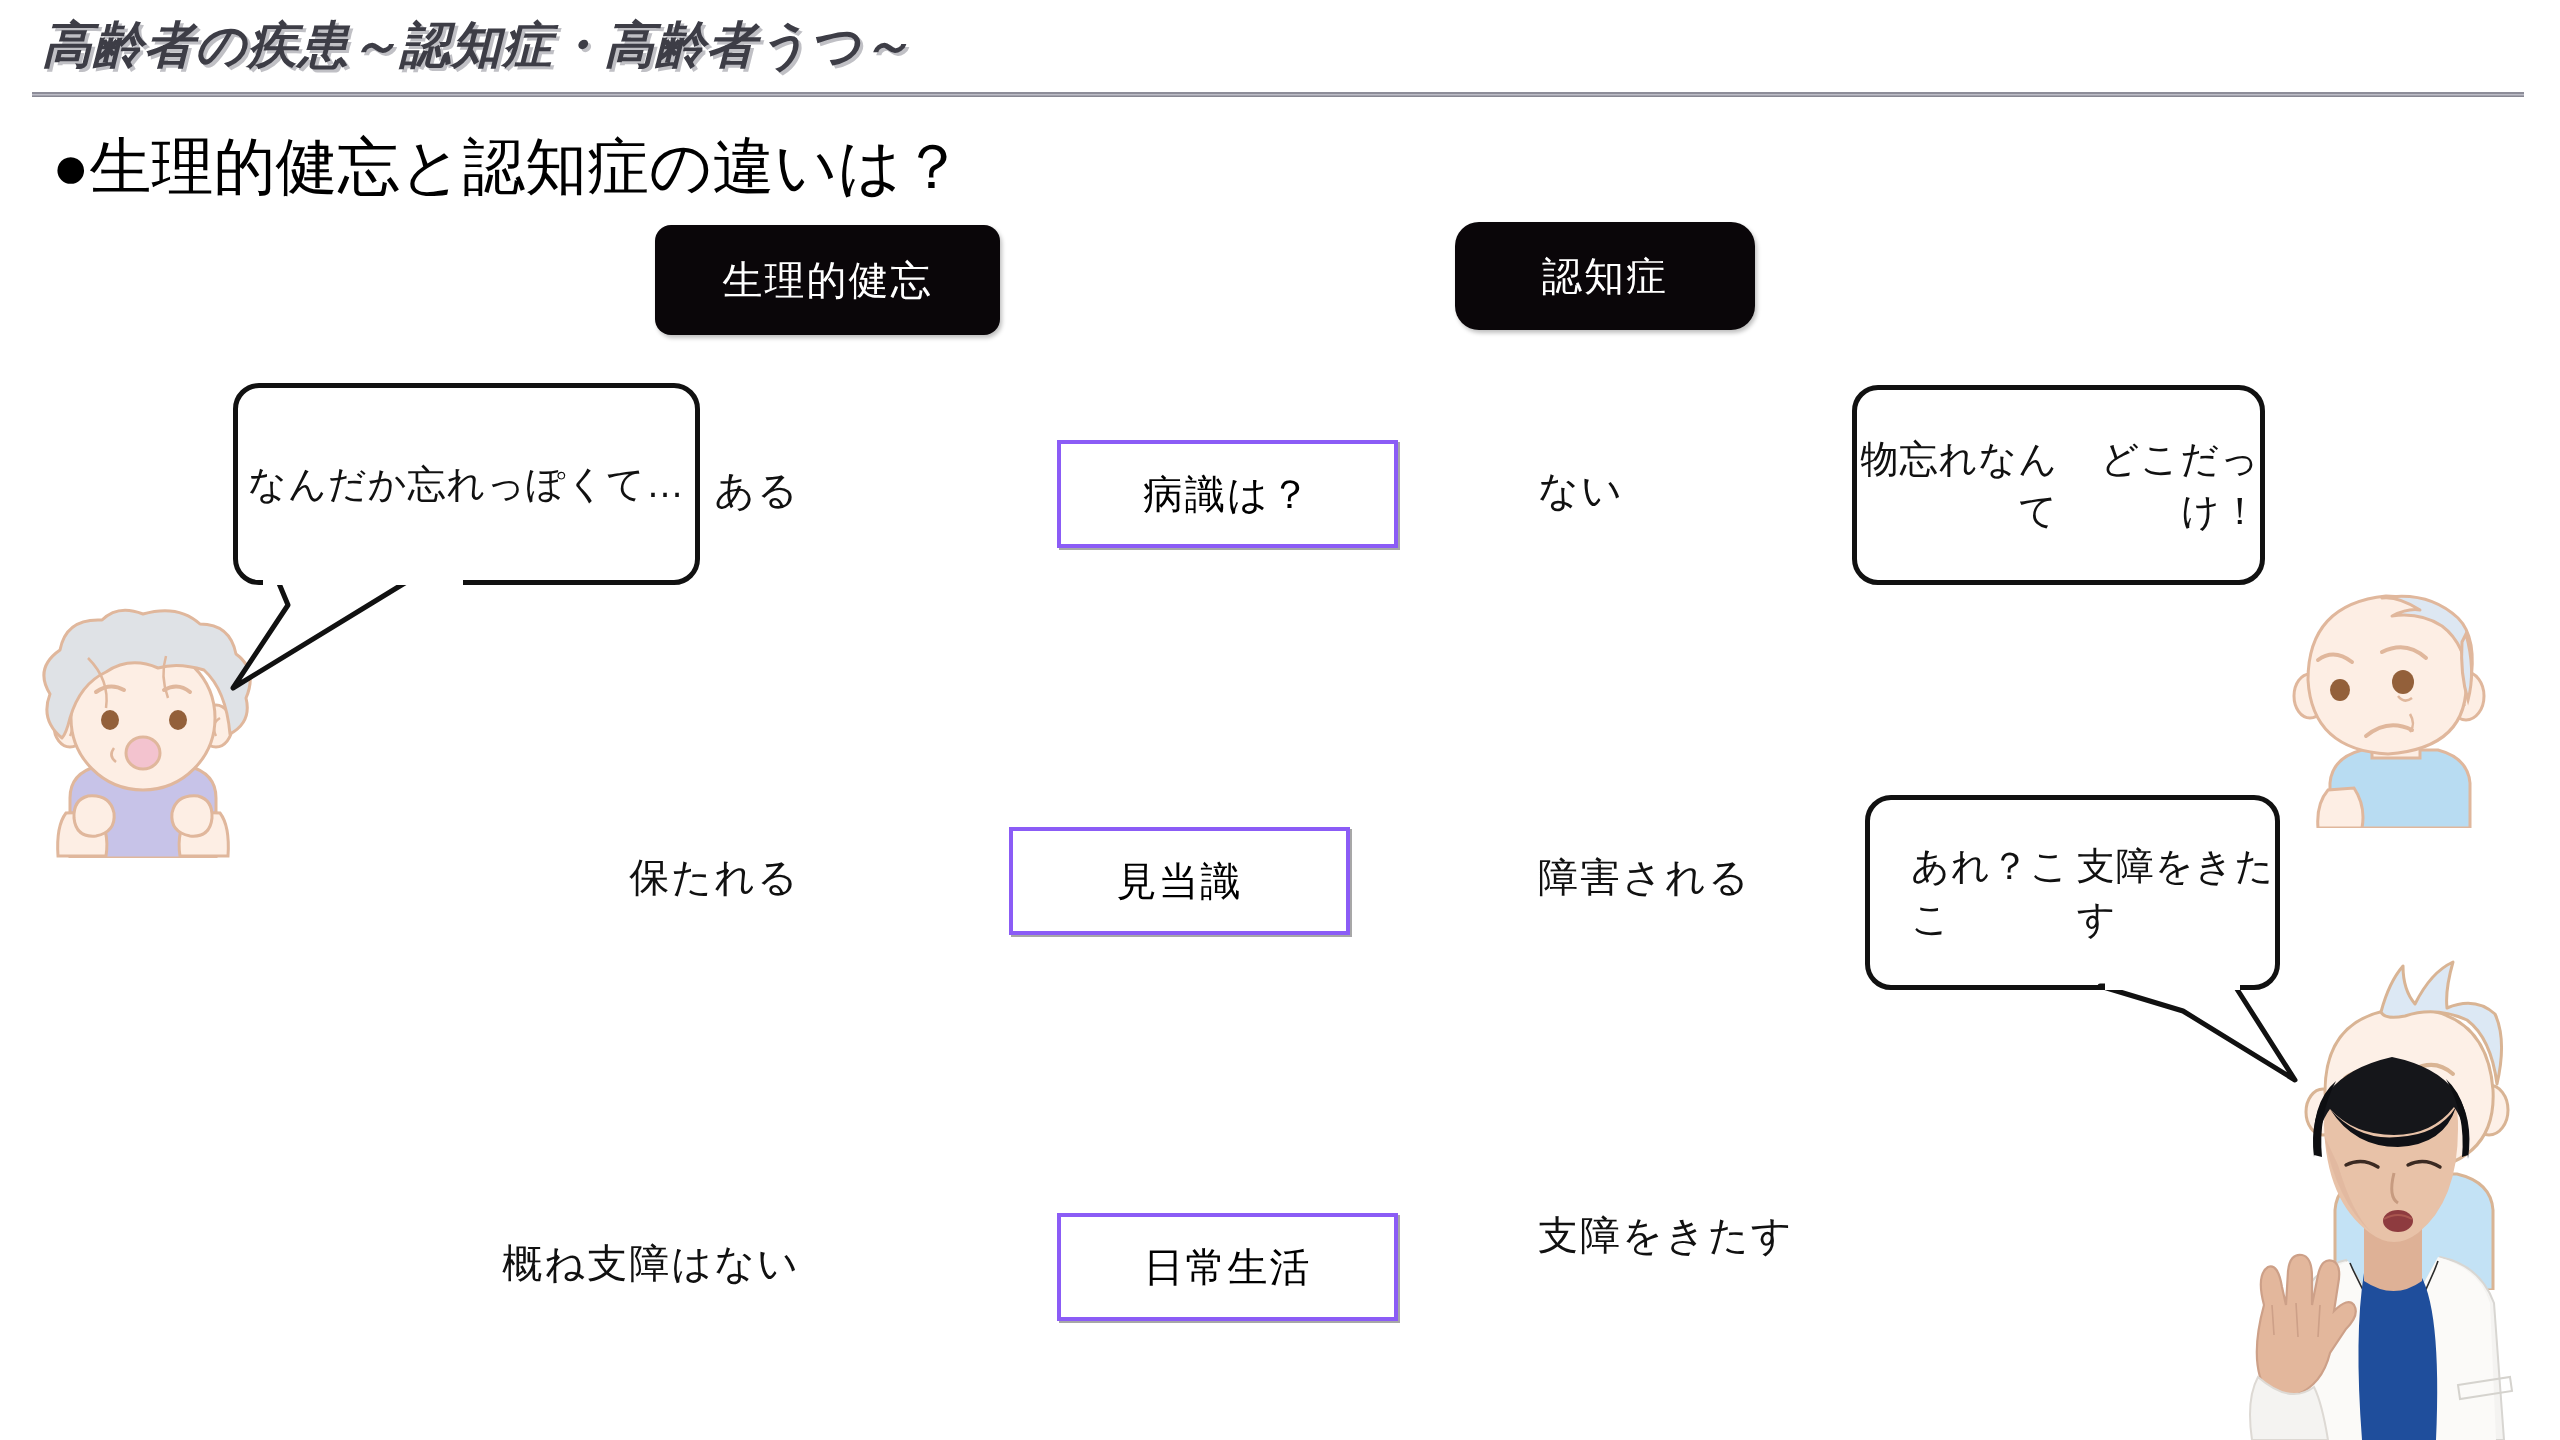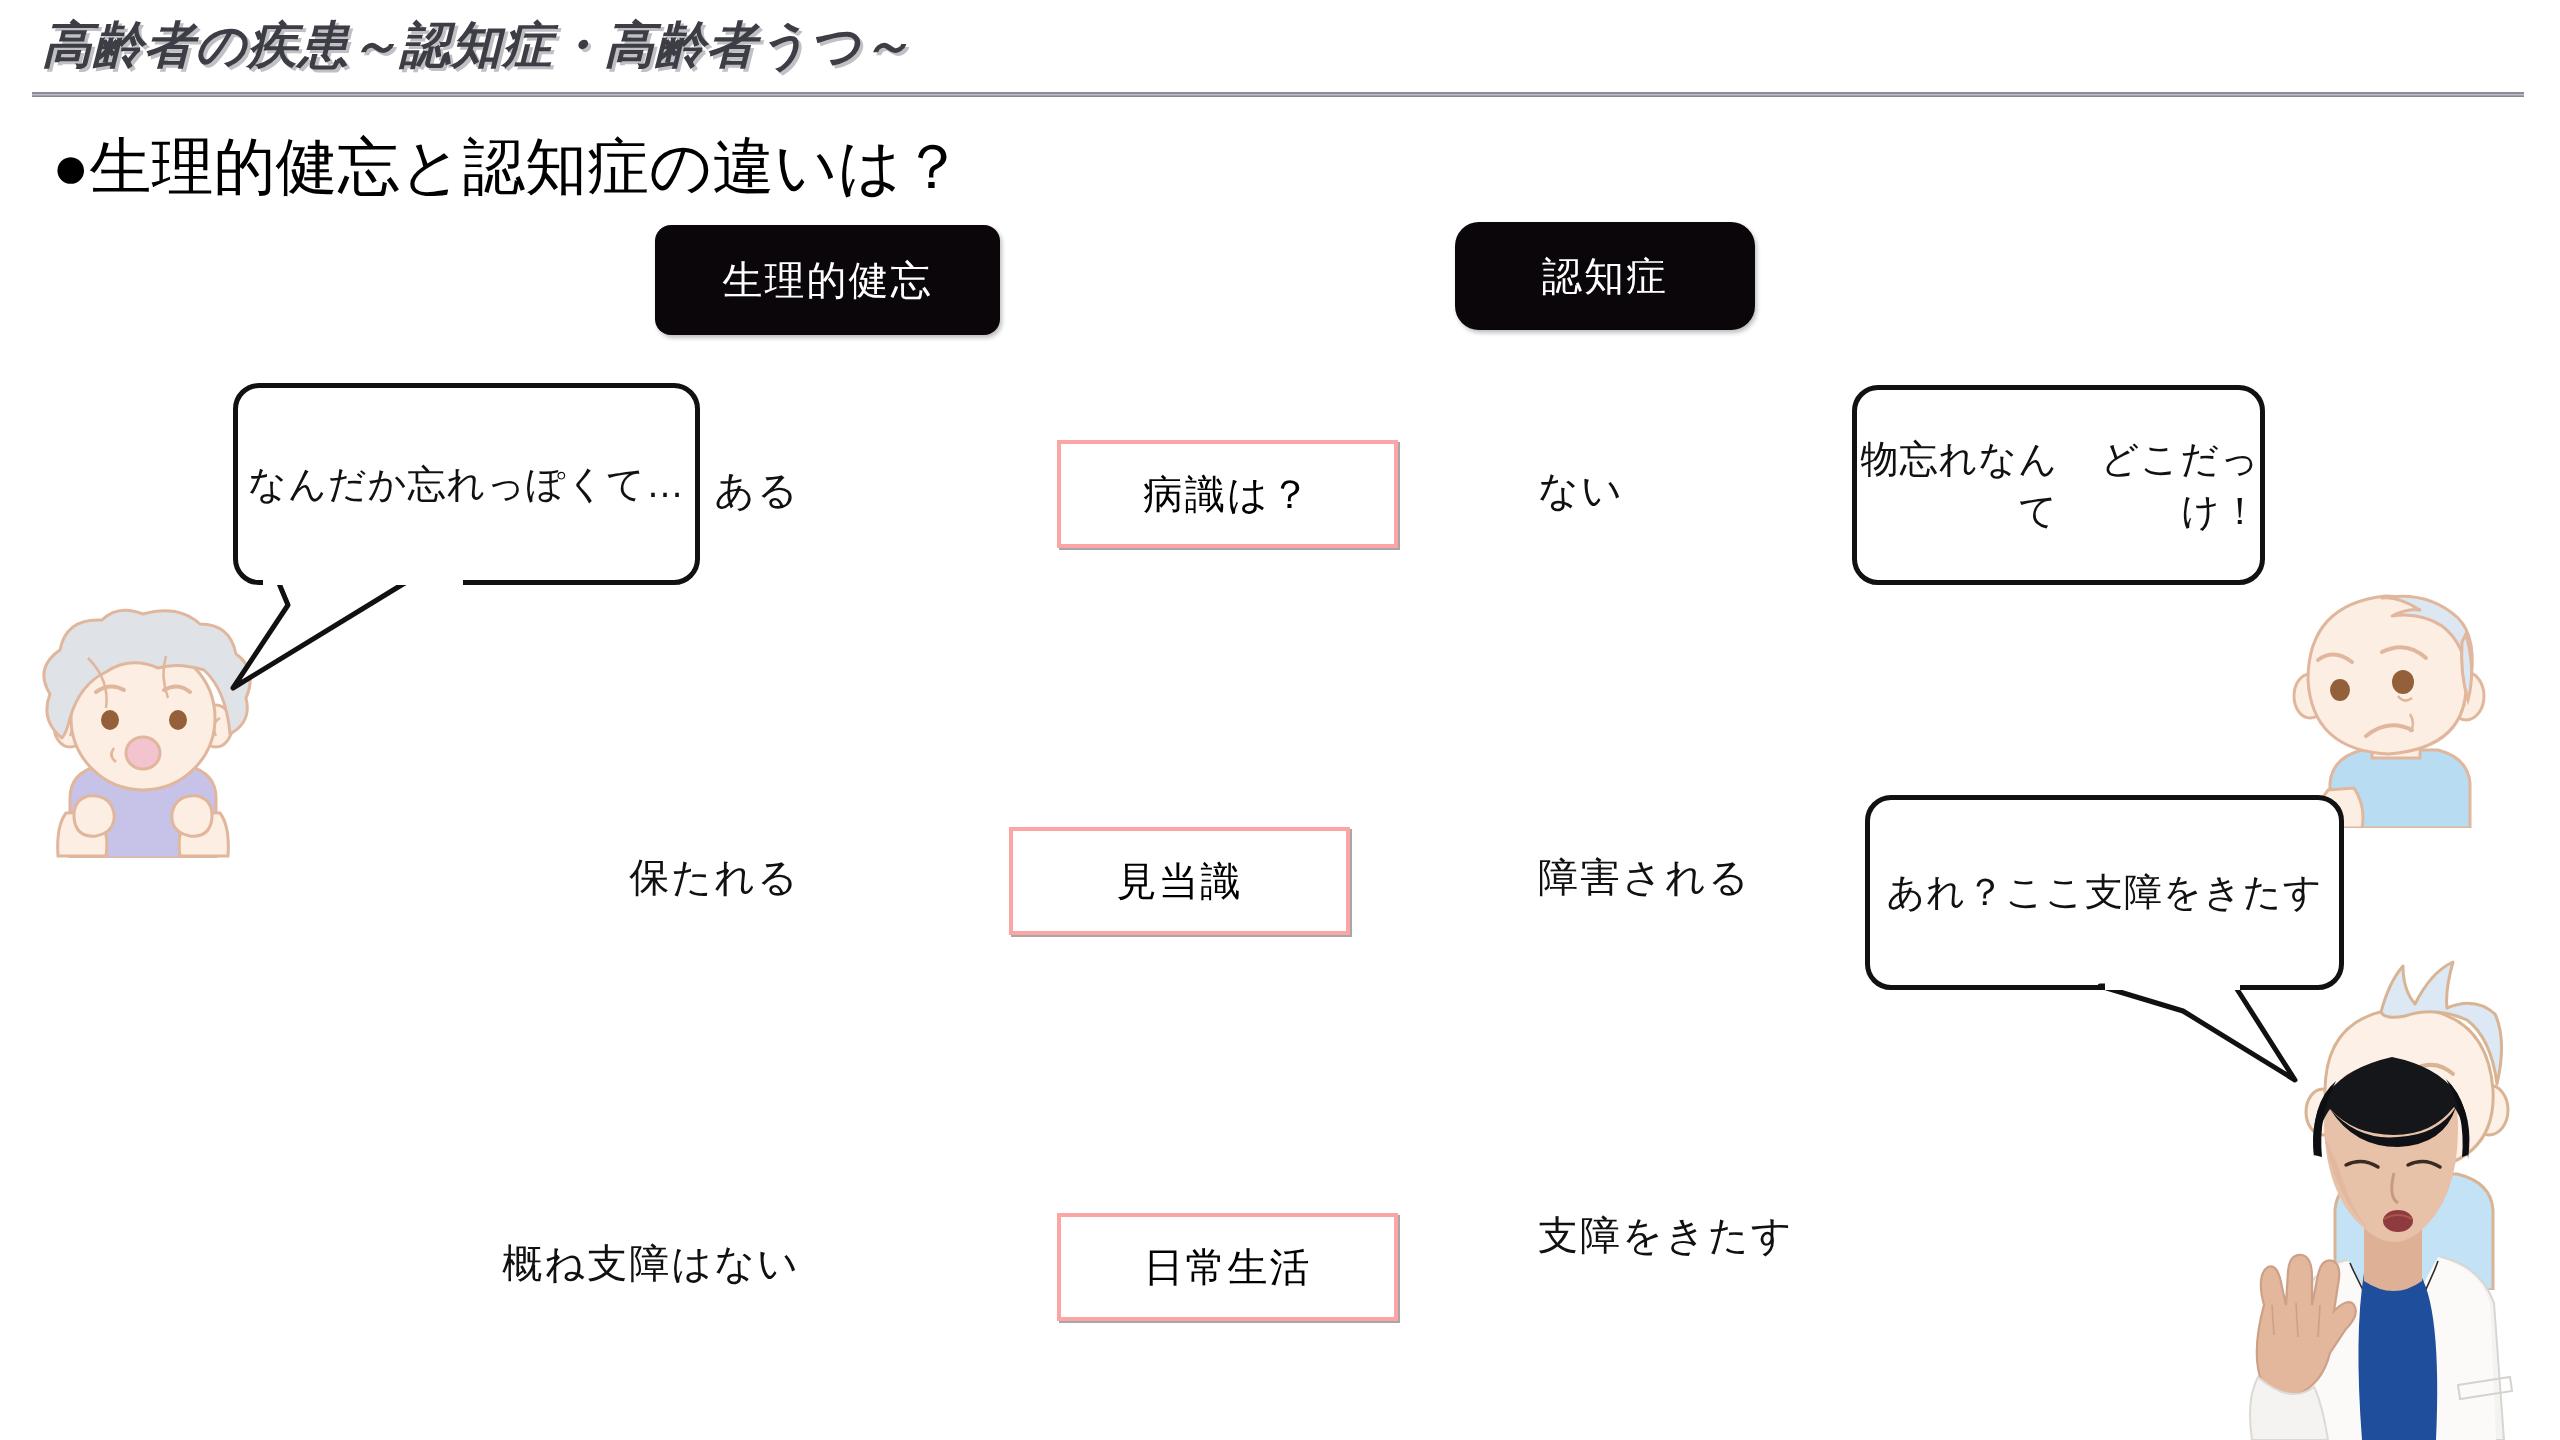--- a/index.html
+++ b/index.html
@@ -61,21 +61,21 @@
     justify-content: center;
     box-shadow: 2px 3px 4px rgba(0,0,0,0.25);
     letter-spacing: 2px;
   }
   #pill-left  { left: 655px;  top: 225px; width: 345px; height: 110px; }
   #pill-right { left: 1455px; top: 222px; width: 300px; height: 108px; border-radius: 24px; }
 
   
   .attr-box {
     position: absolute;
-    border: 4px solid #fca5a5;
+    border: 4px solid #8b5cf6;
     background: #ffffff;
     font-size: 40px;
     display: flex;
     align-items: center;
     justify-content: center;
     letter-spacing: 2px;
     box-shadow: 2px 2px 0 rgba(60,60,60,0.45);
   }
   #attr-0 { left: 1057px; top: 440px;  width: 333px; height: 100px; }
   #attr-1 { left: 1009px; top: 827px;  width: 333px; height: 100px; }
@@ -126,21 +126,21 @@
     z-index: 3;
   }
 
   #bubble-1 { left: 233px; top: 383px; width: 620px; height: 320px; }
   #bubble-1 .body { width: 467px; height: 202px; }
 
   #bubble-2 { left: 1852px; top: 385px; width: 600px; height: 300px; text-align: right; }
   #bubble-2 .body { width: 413px; height: 200px; }
 
   #bubble-3 { left: 1865px; top: 795px; width: 600px; height: 300px; }
-  #bubble-3 .body { width: 479px; height: 195px; }
+  #bubble-3 .body { width: 415px; height: 195px; padding-left: 41px; }
 
   
   #person-woman {
     position: absolute;
     left: 18px;
     top: 598px;
     width: 250px;
     height: 260px;
   }
   

